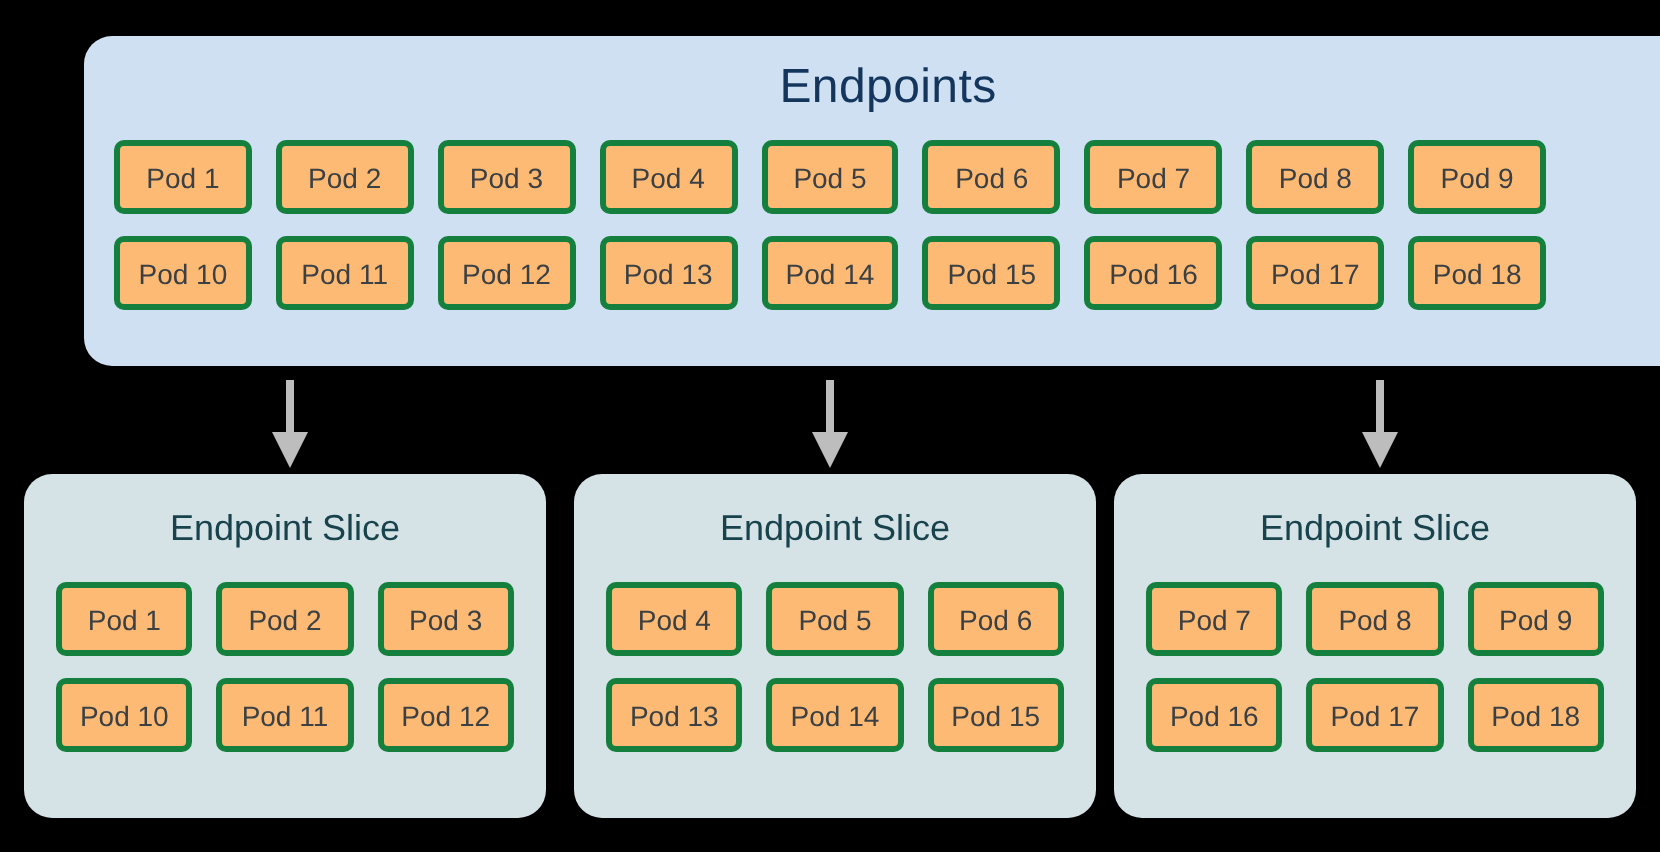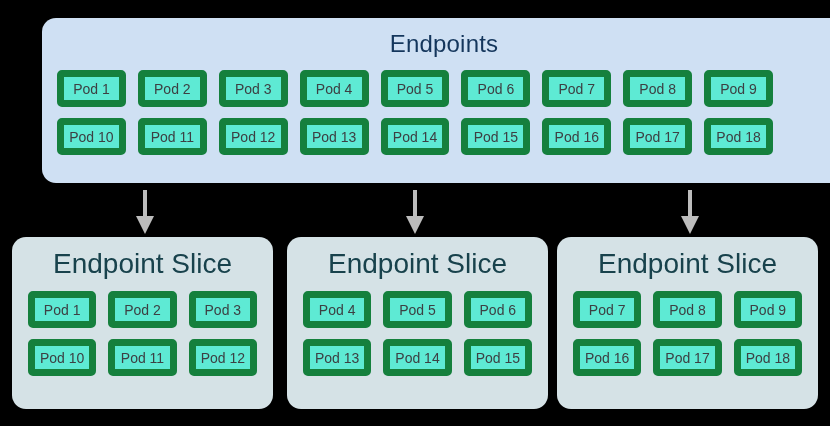--- a/index.html
+++ b/index.html
@@ -52,22 +52,22 @@
     width: 716px;
     display: grid;
     grid-template-columns: repeat(9, 1fr);
     grid-auto-rows: 37px;
     column-gap: 12px;
     row-gap: 11px;
   }
 
   
   .pod {
-    background: #5eead4;
-    border: 7px solid #15803d;
+    background: #fdba74;
+    border: 3px solid #15803d;
     border-radius: 5px;
     display: flex;
     align-items: center;
     justify-content: center;
     font-size: 14px;
     color: #3c4043;
     box-sizing: border-box;
     white-space: nowrap;
   }
 
@@ -113,21 +113,21 @@
   .slice-1 { left: 12px; }
   .slice-2 { left: 287px; }
   .slice-3 { left: 557px; }
 
   .slice-title {
     position: absolute;
     left: 0;
     top: 14px;
     width: 100%;
     text-align: center;
-    font-size: 28px;
+    font-size: 18px;
     color: #18424c;
     line-height: 26px;
   }
   .slice-grid {
     position: absolute;
     left: 16px;
     top: 54px;
     width: 229px;
     display: grid;
     grid-template-columns: repeat(3, 1fr);

